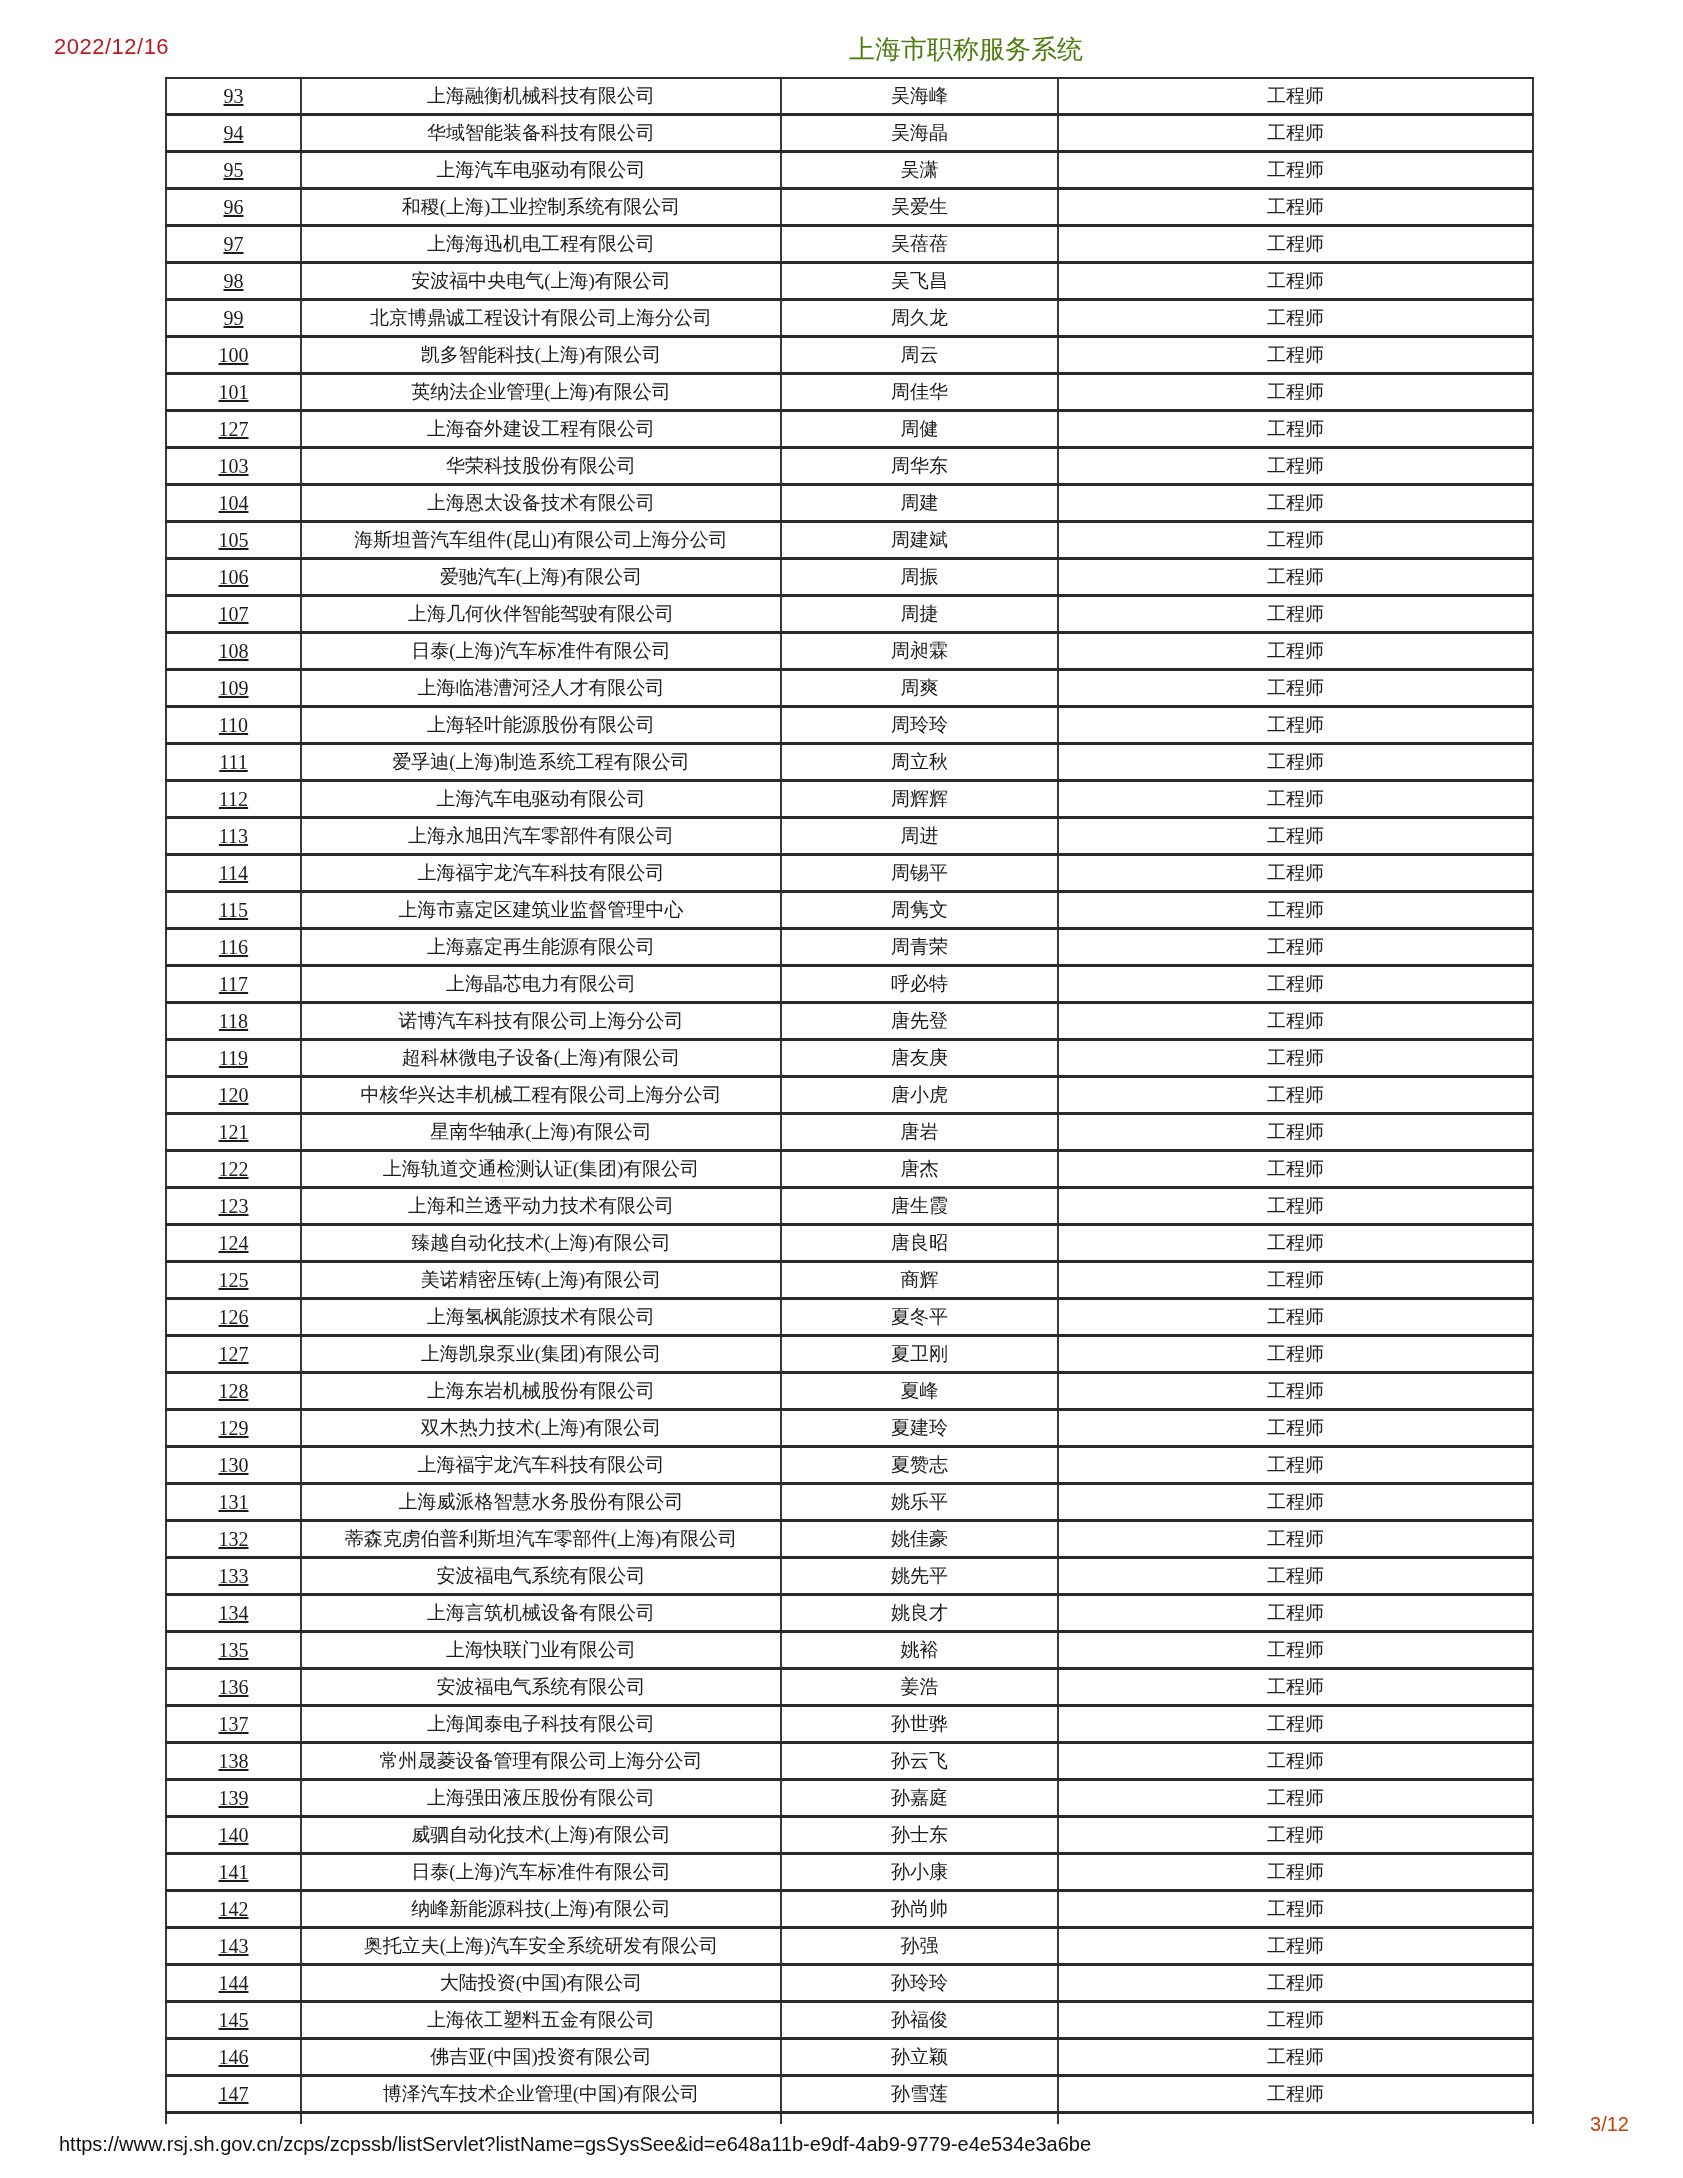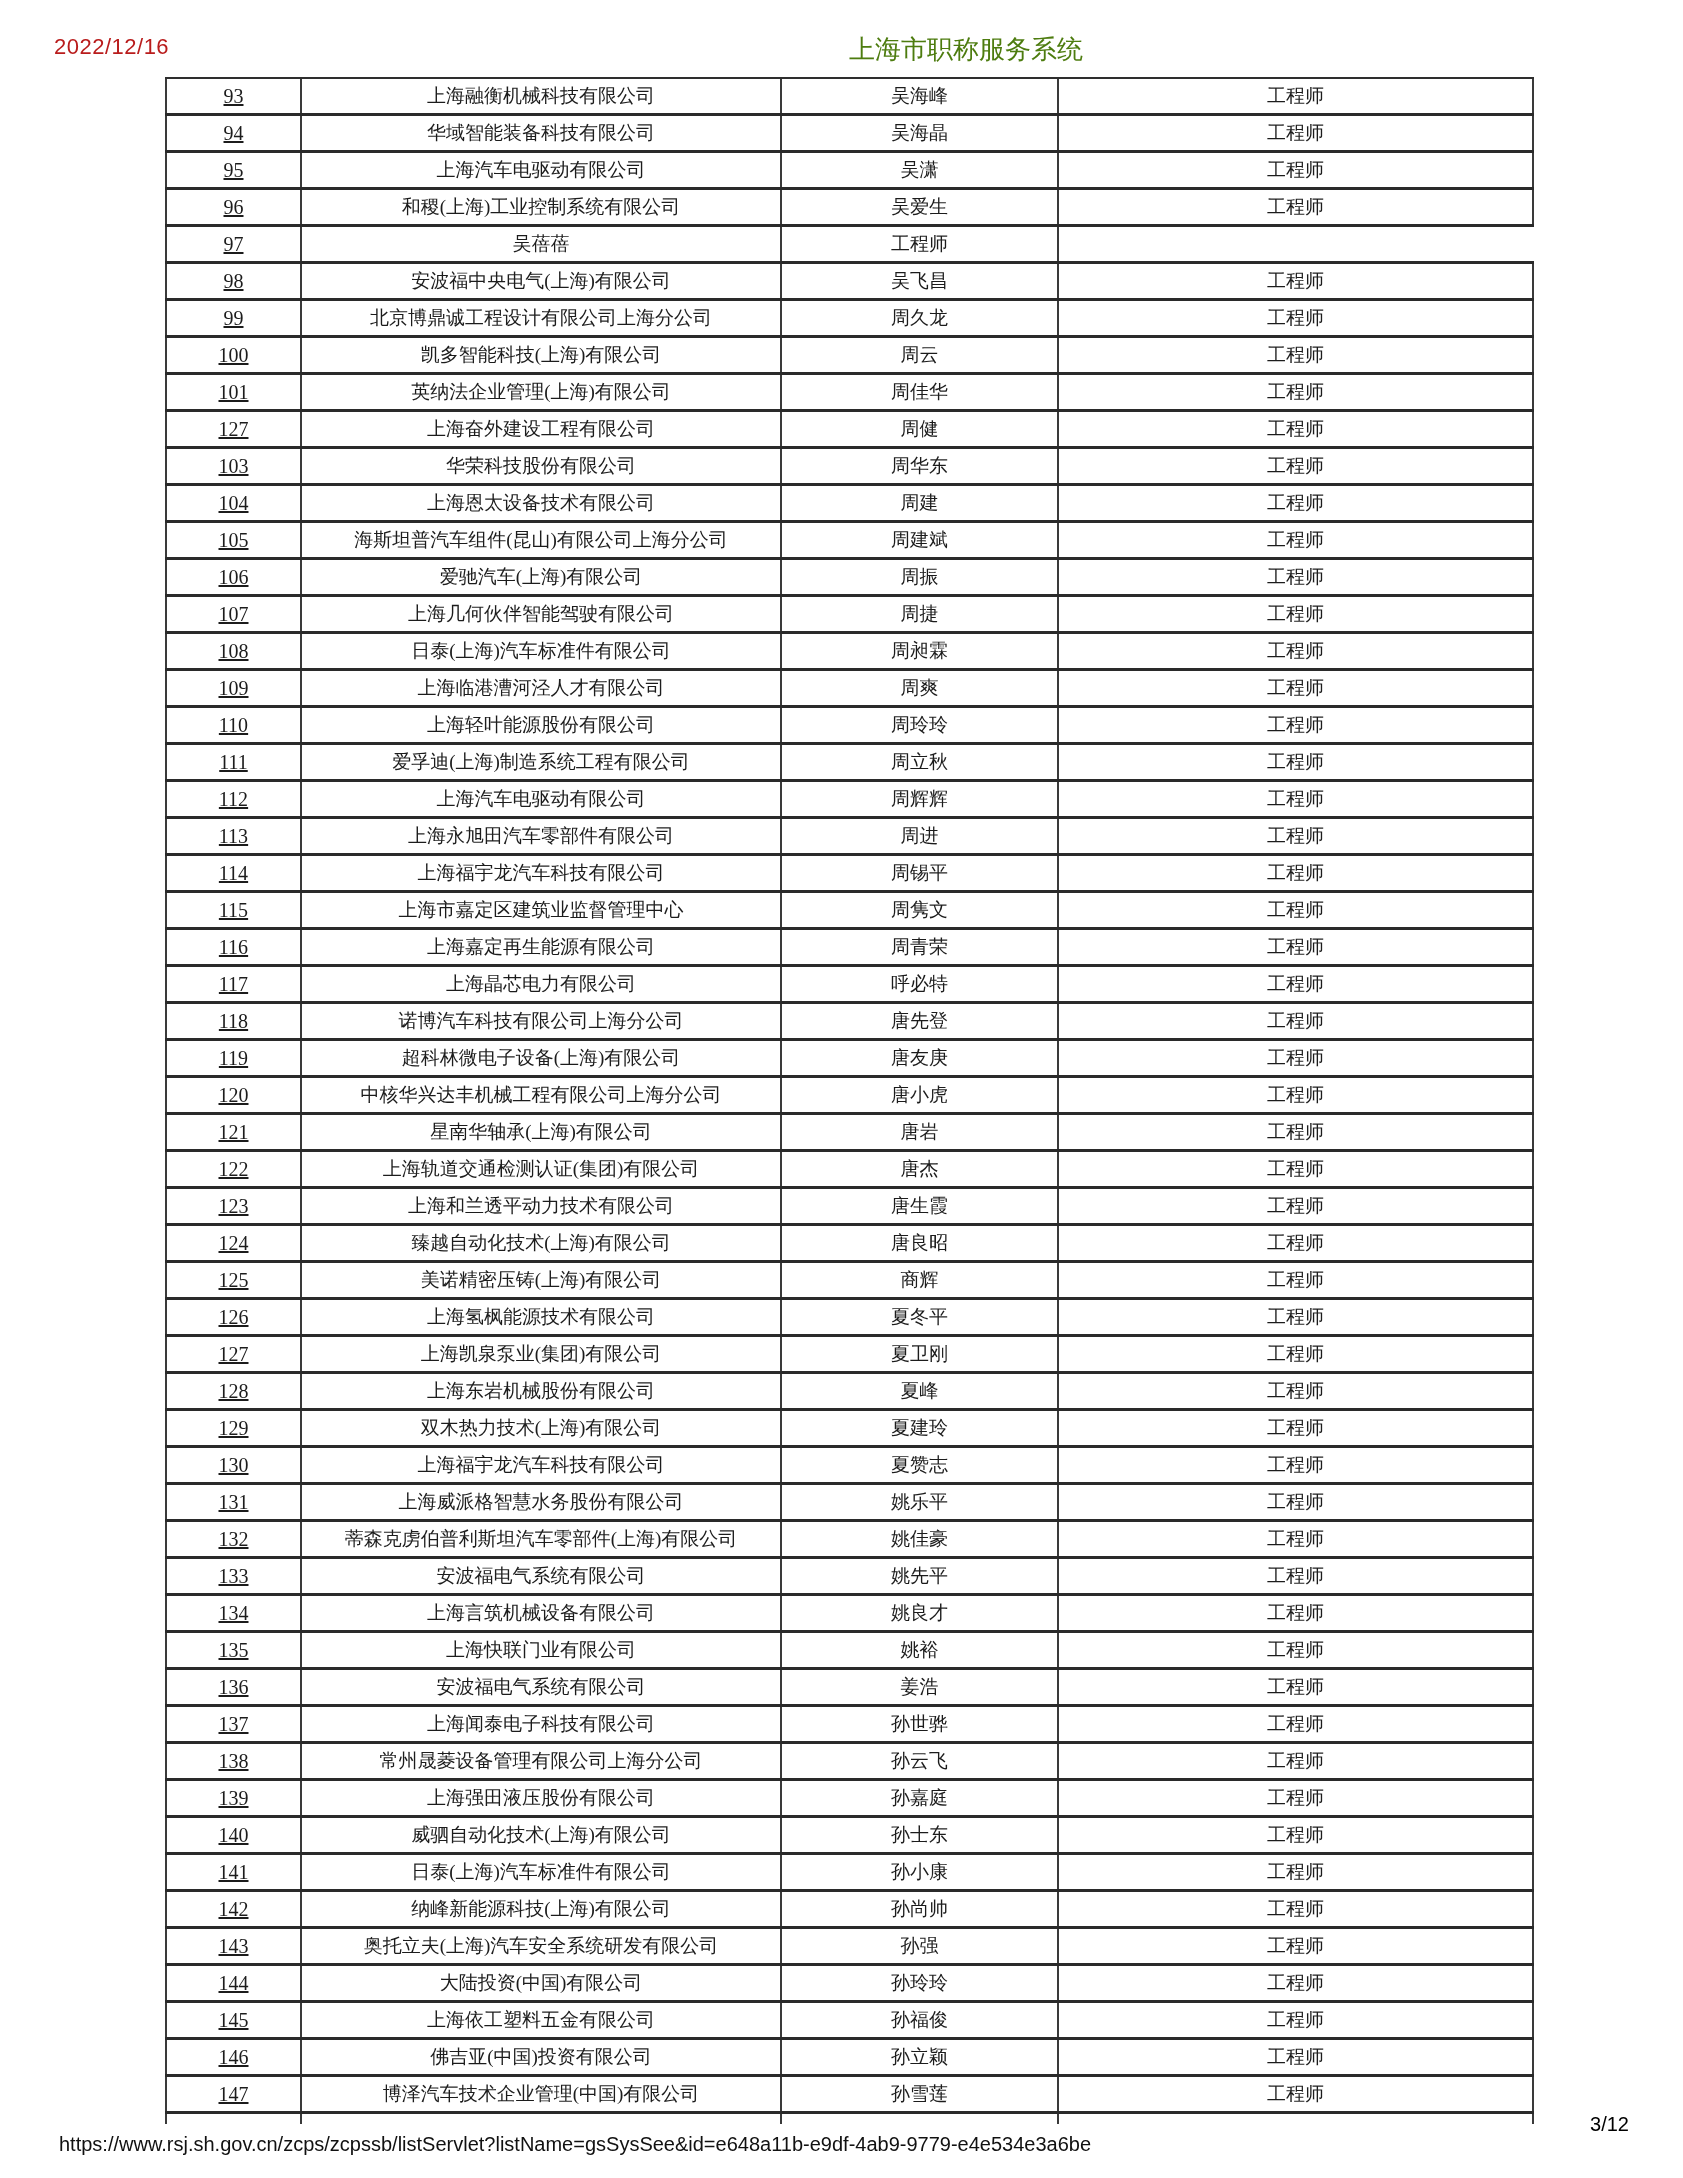--- a/index.html
+++ b/index.html
@@ -42,21 +42,21 @@
     white-space:nowrap;overflow:hidden;
   }
   .tcell:first-child{border-left:2px solid #3a3a3a;}
   .tcell.num{font-size:20px;text-decoration:underline;}
   .ftr-url{
     position:absolute;left:59px;top:2113px;
     font-size:20px;color:#111;margin-top:20px;
   }
   .ftr-page{
     position:absolute;right:54px;top:2113px;
-    font-size:20px;color:#000000;
+    font-size:20px;color:#c2410c;
   }
 </style>
 </head>
 <body>
 
 <div class="page">
   <div class="hdr-date">2022/12/16</div>
   <div class="hdr-title">上海市职称服务系统</div>
 
   <div class="tbl" id="results-table">
@@ -79,20 +79,21 @@
         <div class="tcell">工程师</div>
       </div>
       <div class="trow">
         <div class="tcell num">96</div>
         <div class="tcell">和稷(上海)工业控制系统有限公司</div>
         <div class="tcell">吴爱生</div>
         <div class="tcell">工程师</div>
       </div>
       <div class="trow">
         <div class="tcell num">97</div>
+        <div class="tcell">上海海迅机电工程有限公司</div>
         <div class="tcell">吴蓓蓓</div>
         <div class="tcell">工程师</div>
       </div>
       <div class="trow">
         <div class="tcell num">98</div>
         <div class="tcell">安波福中央电气(上海)有限公司</div>
         <div class="tcell">吴飞昌</div>
         <div class="tcell">工程师</div>
       </div>
       <div class="trow">

